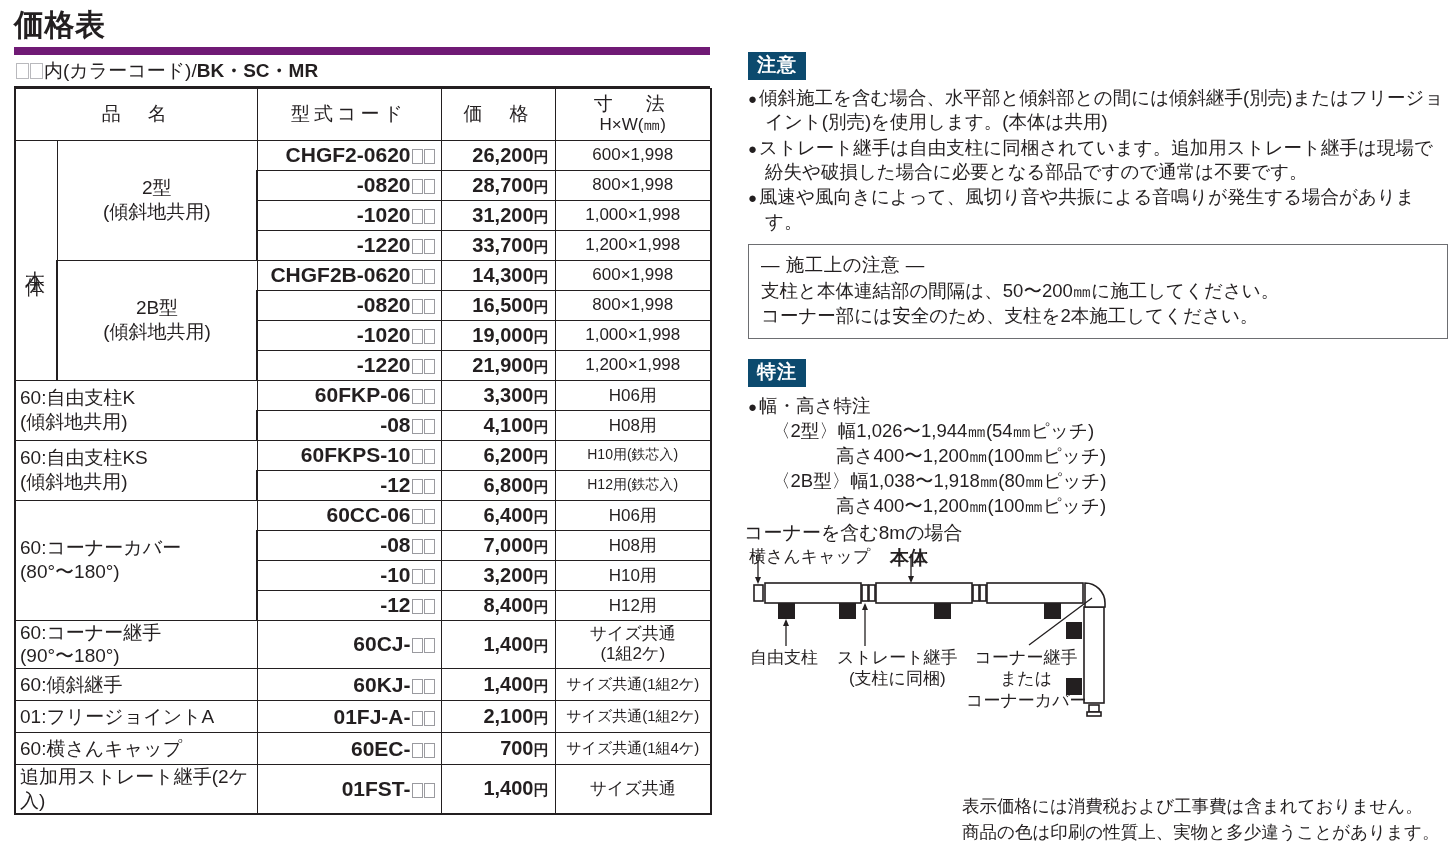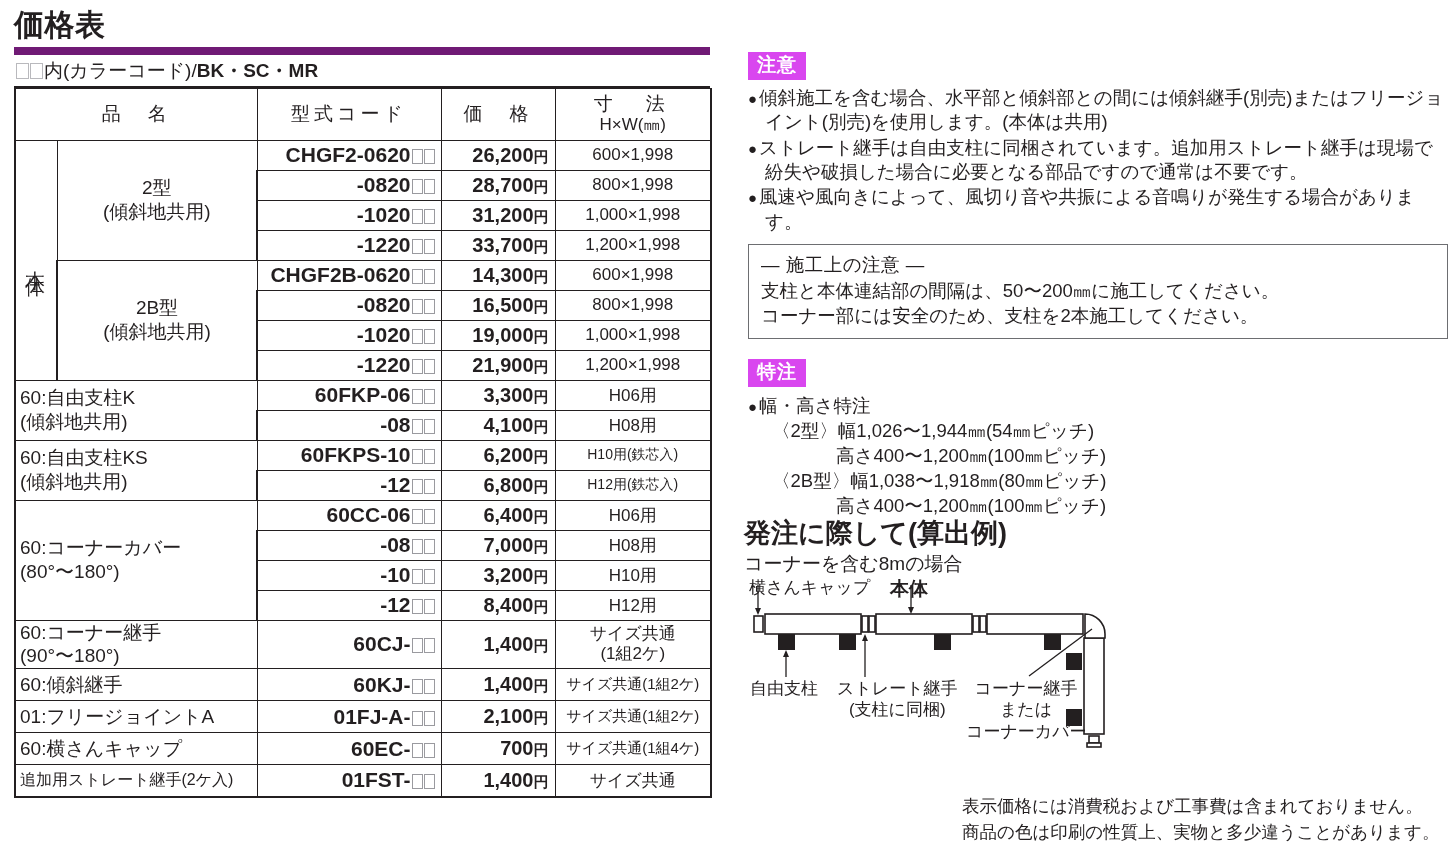--- a/index.html
+++ b/index.html
@@ -89,21 +89,21 @@
   .dashed-bot td{border-bottom:1.5px dashed #231f20;}
 
   table.price tr:last-child td{border-bottom:2.5px solid #231f20;}
   table.price td:first-child{border-left:2px solid #231f20;}
   table.price td:last-child{border-right:2px solid #231f20;}
 
   
   .right{position:absolute;left:748px;top:52px;width:700px;}
 
   .badge{
-    display:inline-block;background:#d946ef;color:#ffffff;
+    display:inline-block;background:#0c4a6e;color:#ffffff;
     font-size:19px;font-weight:bold;
     padding:2px 9px 3px 9px;line-height:1.2;
     letter-spacing:1px;
   }
   ul.notes{list-style:none;margin:6px 0 0 0;padding:0;}
   ul.notes li{
     font-size:18.5px;line-height:1.32;
     margin:0 0 1px 0;
     padding-left:17px;text-indent:-17px;
   }
@@ -301,21 +301,21 @@
         </tr>
 
         <tr class="h34">
           <td class="name-cell lft" colspan="2">60:横さんキャップ</td>
           <td class="code-cell"><span>60EC-</span><span class="sq-dark"></span><span class="sq-dark"></span></td>
           <td class="price-cell"><span>700</span><span class="yen">円</span></td>
           <td class="dim-cell sm2">サイズ共通(1組4ケ)</td>
         </tr>
 
         <tr class="h34">
-          <td class="name-cell lft" colspan="2" style="font-size:16px">追加用ストレート継手(2ケ入)</td>
+          <td class="name-cell lft" colspan="2" style="font-size:19px">追加用ストレート継手(2ケ入)</td>
           <td class="code-cell"><span>01FST-</span><span class="sq-dark"></span><span class="sq-dark"></span></td>
           <td class="price-cell"><span>1,400</span><span class="yen">円</span></td>
           <td class="dim-cell">サイズ共通</td>
         </tr>
       </tbody>
     </table>
   </div>
 
   <div class="right">
 
@@ -339,21 +339,20 @@
         <div class="b">幅・高さ特注</div>
         <div class="ind1">〈2型〉幅1,026〜1,944㎜(54㎜ピッチ)</div>
         <div class="ind2">高さ400〜1,200㎜(100㎜ピッチ)</div>
         <div class="ind1">〈2B型〉幅1,038〜1,918㎜(80㎜ピッチ)</div>
         <div class="ind2">高さ400〜1,200㎜(100㎜ピッチ)</div>
       </div>
     </div>
   </div>
 
   <div class="order">
-    <h2>発注に際して(算出例)</h2>
     <div class="sub">コーナーを含む8mの場合</div>
 
     <div class="diagram">
       <svg width="400" height="175" viewBox="0 0 400 175">
         <g stroke="#231f20" fill="#ffffff" stroke-width="1.6">
 
           <rect x="10" y="35" width="9" height="16"></rect>
 
           <rect x="21" y="33" width="96" height="20"></rect>
 

